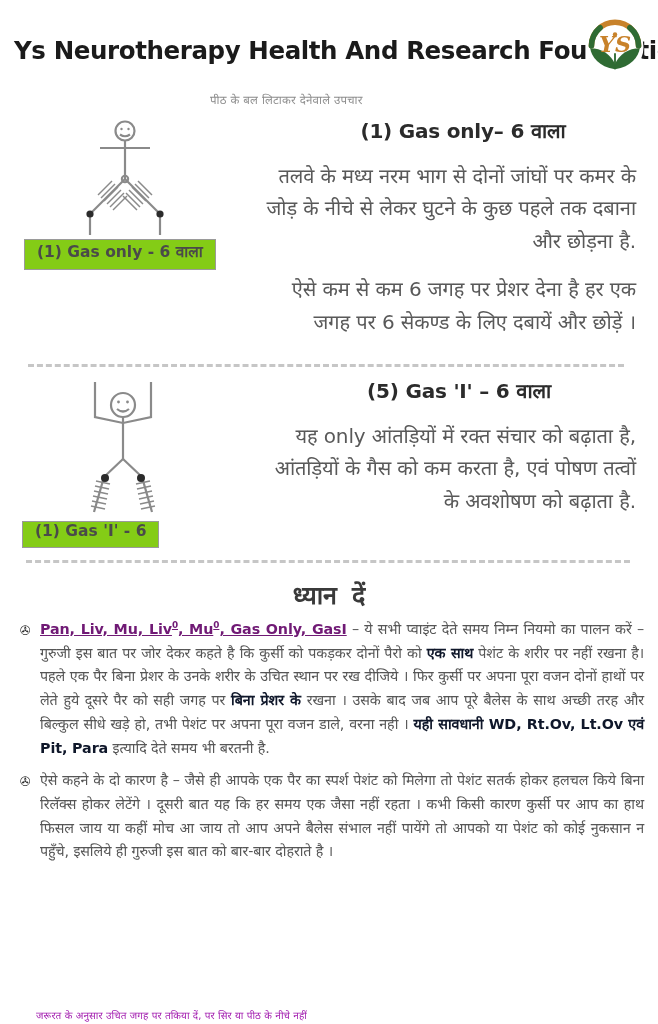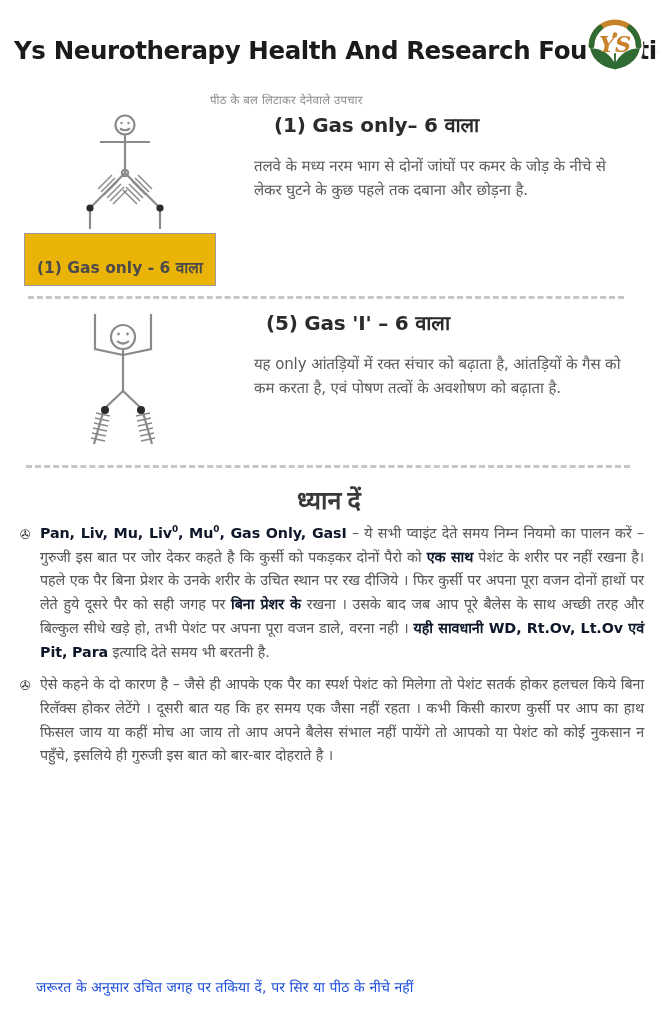--- a/index.html
+++ b/index.html
@@ -42,21 +42,21 @@
 
   
   .section {
     position: relative;
     padding: 0 6px 0 14px;
   }
   .sec-caption {
     font-family: "DejaVu Sans", "Liberation Sans", sans-serif;
     font-size: 11.5px;
     color: #8d8d8d;
-    margin: 0 0 4px 196px;
+    margin: 0 0 10px 196px;
     letter-spacing: 0.2px;
   }
 
   .sec-body {
     display: flex;
     align-items: flex-start;
     gap: 0px;
   }
   .fig-col {
     width: 222px;
@@ -67,41 +67,42 @@
     flex: 1 1 auto;
     padding-left: 2px;
   }
 
   .sec-heading {
     font-family: "DejaVu Sans", "Liberation Sans", sans-serif;
     font-weight: bold;
     font-size: 20px;
     color: #2b2b2b;
     margin: 0 0 7px 0;
-    text-align: left;
+    text-align: center;
     padding-left: 36px;
     letter-spacing: -0.2px;
   }
   .sec-heading-b { padding-left: 28px; }
 
   .para {
     font-family: "DejaVu Sans", "Liberation Sans", sans-serif;
-    font-size: 15px;
+    font-size: 20px;
     line-height: 1.62;
     color: #595959;
     margin: 16px;
     letter-spacing: -0.1px;
+    text-align: right;
   }
 
   
   .fig-label {
     border: 1.4px solid #9a9a9a;
-    background: #eab308;
+    background: #84cc16;
     display: inline-block;
-    padding: 22px 12px 7px 12px;
+    padding: 0 12px 7px 12px;
     font-family: "DejaVu Sans", "Liberation Sans", sans-serif;
     font-weight: bold;
     font-size: 15.5px;
     color: #4a4a4a;
     white-space: nowrap;
   }
   .fig-label-wrap { padding-left: 10px; }
   .fig-label-wrap-b { padding-left: 8px; }
 
   
@@ -112,21 +113,21 @@
     opacity: 0.85;
   }
   .divider-wide { margin: 12px 28px 10px 26px; }
 
   
   .attention {
     padding: 2px 14px 0 14px;
   }
   .attention-title {
     text-align: center;
-    font-family: Liberation Serif, serif;
+    font-family: Liberation Mono, monospace;
     font-weight: bold;
     font-size: 25px;
     color: #3a3a3a;
     margin: 2px 0 6px 0;
   }
   .bullet-row {
     display: flex;
     align-items: flex-start;
     margin-bottom: 9px;
   }
@@ -141,32 +142,32 @@
   .bullet-text {
     flex: 1 1 auto;
     font-family: "DejaVu Sans", "Liberation Sans", sans-serif;
     font-size: 14.3px;
     line-height: 1.66;
     color: #565656;
     text-align: justify;
     letter-spacing: -0.1px;
   }
   .bullet-text b { color: #0f172a; font-weight: bold; }
-  .bullet-text .lead { color: #0f172a; font-weight: bold; }
+  .bullet-text .lead { color: #701a75; font-weight: bold; text-decoration: underline; }
   sup { font-size: 0.62em; vertical-align: super; }
 
   
   .footer {
     position: absolute;
     left: 0; right: 0;
-    bottom: 28px;
+    bottom: 2px;
     padding-left: 36px;
     font-family: "DejaVu Sans", "Liberation Sans", sans-serif;
-    font-size: 14px;
-    color: #1d4ed8;
+    font-size: 10px;
+    color: #a21caf;
     letter-spacing: 0.1px;
   }
 </style>
 </head>
 <body>
 
 <div class="header">
   <div class="header-title">Ys Neurotherapy Health And Research Foundation</div>
   <div class="logo">
     <svg viewBox="0 0 100 100" width="62" height="62" aria-hidden="true">
@@ -222,20 +223,21 @@
         </svg>
       </div>
       <div class="fig-label-wrap">
         <span class="fig-label">(1) Gas only - 6 वाला</span>
       </div>
     </div>
 
     <div class="text-col">
       <div class="sec-heading">(1) Gas only– 6 वाला</div>
       <p class="para">तलवे के मध्य नरम भाग से दोनों जांघों पर कमर के जोड़ के नीचे से लेकर घुटने के कुछ पहले तक दबाना और छोड़ना है.</p>
+      <p class="para">ऐसे कम से कम 6 जगह पर प्रेशर देना है हर एक जगह पर 6 सेकण्ड के लिए दबायें और छोड़ें ।</p>
     </div>
   </div>
 </div>
 
 <div class="divider"></div>
 
 <div class="section">
   <div class="sec-body">
     <div class="fig-col">
       <div style="padding-left:34px;">
@@ -263,20 +265,23 @@
               <line x1="103" y1="109" x2="89" y2="112"></line>
             <line x1="104" y1="114" x2="90" y2="117"></line>
               <line x1="105" y1="119" x2="91" y2="122"></line>
             <line x1="106" y1="124" x2="92" y2="127"></line>
               <line x1="107" y1="129" x2="93" y2="132"></line>
           </g>
           <circle cx="57" cy="101" r="4" fill="#2b2b2b"></circle>
           <circle cx="93" cy="101" r="4" fill="#2b2b2b"></circle>
         </svg>
       </div>
+      <div class="fig-label-wrap-b">
+        <span class="fig-label">(1) Gas 'I' - 6</span>
+      </div>
     </div>
 
     <div class="text-col">
       <div class="sec-heading sec-heading-b">(5) Gas 'I' – 6 वाला</div>
       <p class="para">यह only आंतड़ियों में रक्त संचार को बढ़ाता है, आंतड़ियों के गैस को कम करता है, एवं पोषण तत्वों के अवशोषण को बढ़ाता है.</p>
     </div>
   </div>
 </div>
 
 <div class="divider divider-wide"></div>

